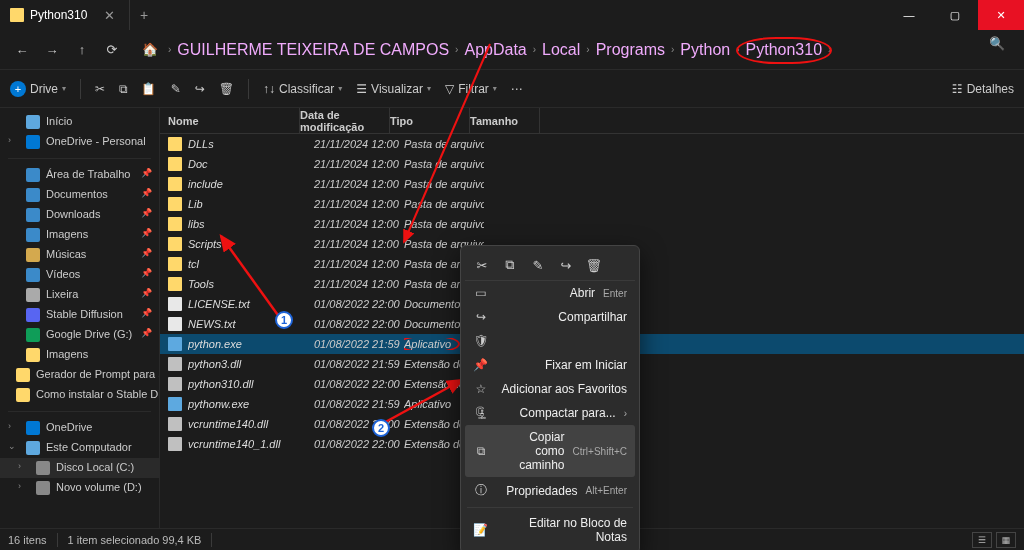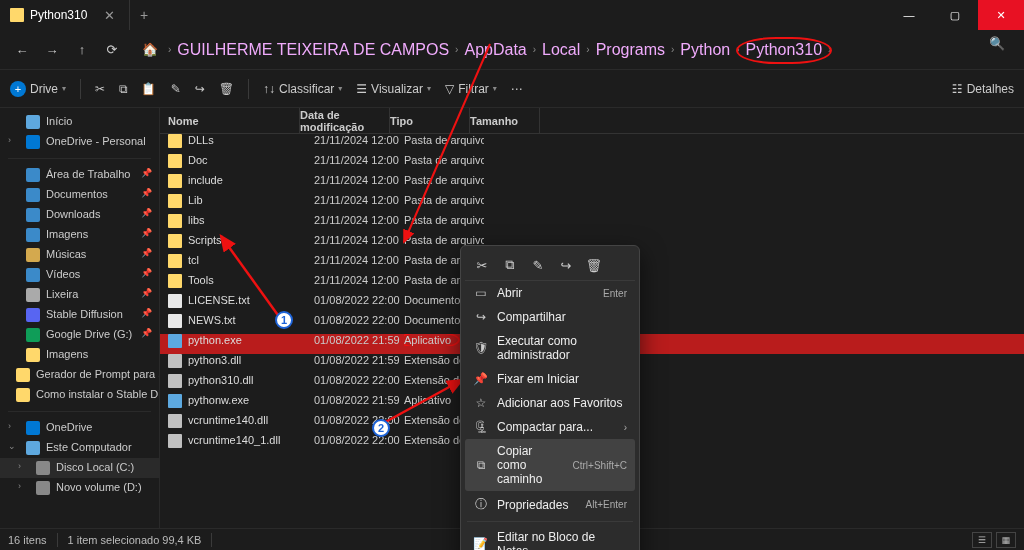--- a/index.html
+++ b/index.html
@@ -47,39 +47,39 @@
 .si-folder{background:#ffd86b;} .si-pc{background:#5ea8de;} .si-disk{background:#888;}
 .side-caret { color:#888; margin-right:2px; font-size:9px; width:10px; display:inline-block; }
 .side-sep { height:1px; background:#2a2a2a; margin:6px 8px; }
 
 
 .content { flex:1; background:#1c1c1c; overflow:hidden; position:relative; }
 .headers { display:flex; height:26px; border-bottom:1px solid #333; align-items:center; font-size:11px; color:#ccc; }
 .col-name{width:140px;padding-left:8px;} .col-date{width:90px;} .col-type{width:80px;} .col-size{width:70px;}
 .col-h { border-right:1px solid #333; height:100%; display:flex; align-items:center;font-weight:bold; }
 .files { }
-.file-row { display:flex; height:20px; align-items:flex-start; font-size:11px; color:#ddd; padding-left:8px; cursor:pointer; }
-.file-row.selected { background:#b91c1c; }
+.file-row { display:flex; height:20px; align-items:center; font-size:11px; color:#ddd; padding-left:8px; cursor:pointer;font-style:italic; }
+.file-row.selected { background:#0c4a6e; }
 .fi { width:14px; height:14px; margin-right:6px; border-radius:1px; flex-shrink:0; }
 .fi-folder { background:#ffd86b; }
 .fi-txt { background:#e8e8e8; }
 .fi-exe { background:#5da9e0; }
 .fi-dll { background:#c0c0c0; }
 .fn{width:126px;overflow:hidden;white-space:nowrap;} .fd{width:90px;color:#ccc;} .ft{width:80px;color:#ccc;overflow:hidden;white-space:nowrap;} .fs{width:70px;color:#ccc;}
 .ft.tiphi { position:relative; }
 .ft.tiphi::before { content:''; position:absolute; border:2px solid #e11; border-radius:50%/55%; left:-6px; width:58px; top:-3px; bottom:-3px; pointer-events:none; }
 
 
 .contextmenu { position:absolute; left:460px; top:245px; width:180px; background:#2c2c2c; border:1px solid #444; border-radius:6px; box-shadow:0 8px 24px rgba(0,0,0,.6); padding:4px; z-index:100; font-size:12px; }
 .cm-actions { display:flex; gap:10px; padding:6px 8px; border-bottom:1px solid #3a3a3a; }
 .cm-aicon { width:18px; height:18px; display:flex; align-items:center; justify-content:center; color:#ccc; font-size:13px; cursor:pointer; }
 .cm-item { display:flex; align-items:center; padding:5px 8px; gap:8px; color:#eee; cursor:pointer; border-radius:3px; }
 .cm-item:hover, .cm-item.hov { background:#424242; }
 .cm-icon { width:16px; display:flex; justify-content:center; color:#ccc; font-size:12px; }
-.cm-text { flex:1; }
+.cm-text { flex:1;text-align:right; }
 .cm-short { color:#aaa; font-size:10px; }
 .cm-sep { height:1px; background:#3a3a3a; margin:3px 2px; }
 .cm-sub { color:#aaa; font-size:10px; }
 
 
 .statusbar { position:absolute; bottom:0; left:0; right:0; height:22px; background:#1c1c1c; border-top:1px solid #2a2a2a; display:flex; align-items:center; padding:0 8px; gap:10px; font-size:11px; color:#bbb; }
 .statusbar .ssep { width:1px; height:14px; background:#3a3a3a; }
 .statusbar .modes { margin-left:auto; display:flex; gap:4px; }
 .mode-icon { width:20px; height:16px; border:1px solid #444; display:flex; align-items:center; justify-content:center; font-size:9px; cursor:pointer; }
 
@@ -396,21 +396,20 @@
       <span class="cm-icon">▭</span>
       <span class="cm-text">Abrir</span>
       <span class="cm-short">Enter</span>
     </div>
   <div class="cm-item">
       <span class="cm-icon">↪</span>
       <span class="cm-text">Compartilhar</span>
     </div>
   <div class="cm-item">
       <span class="cm-icon">🛡</span>
-      <span class="cm-text">Executar como administrador</span>
     </div>
   <div class="cm-item">
       <span class="cm-icon">📌</span>
       <span class="cm-text">Fixar em Iniciar</span>
     </div>
   <div class="cm-item">
       <span class="cm-icon">☆</span>
       <span class="cm-text">Adicionar aos Favoritos</span>
     </div>
   <div class="cm-item">

